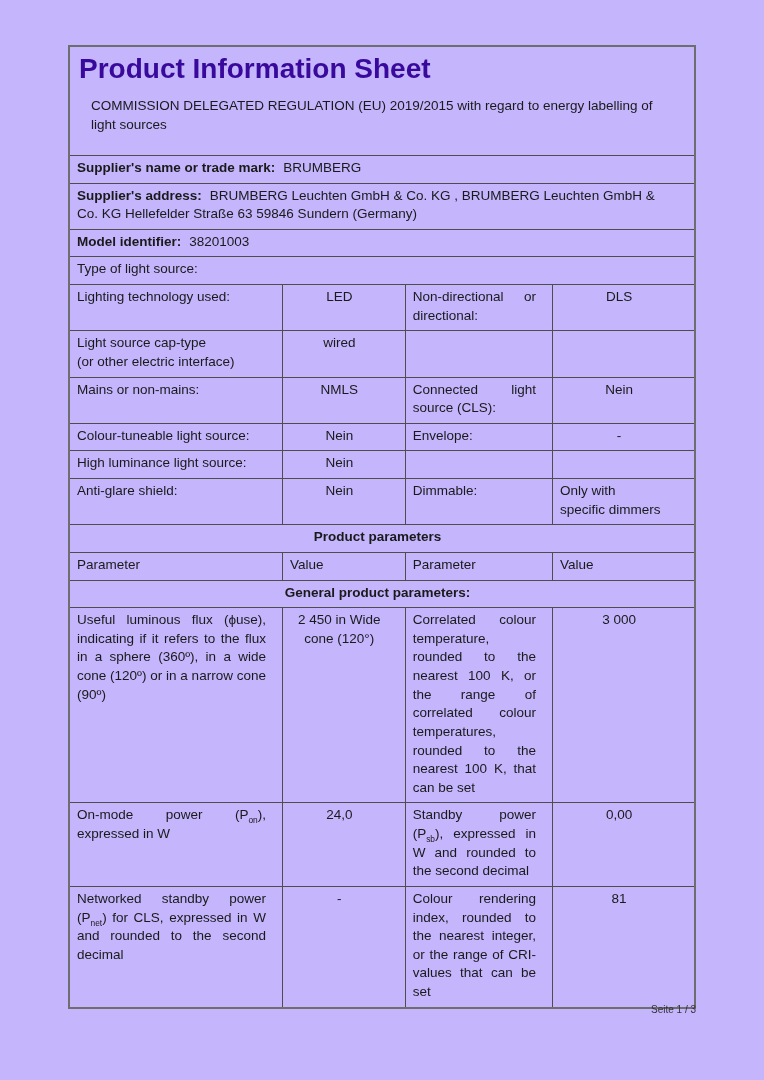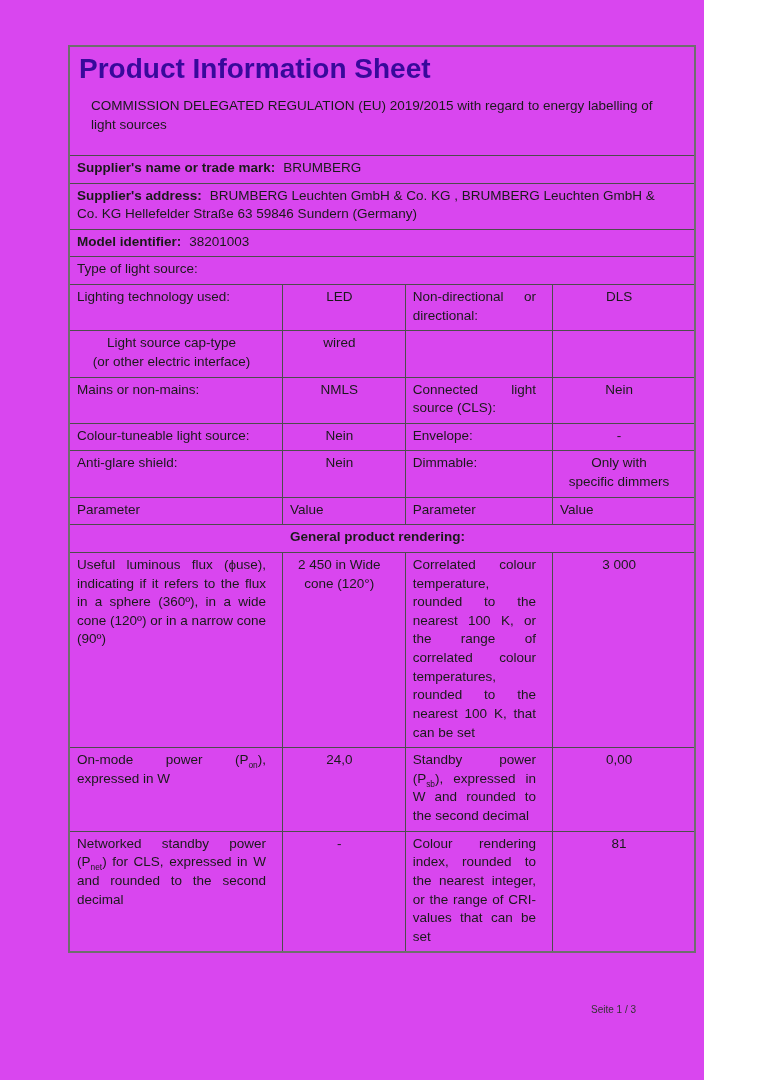--- a/index.html
+++ b/index.html
@@ -3,21 +3,21 @@
 <meta charset="utf-8">
 <style>
   * { box-sizing: border-box; }
   html, body { margin: 0; padding: 0; }
   body {
     width: 764px; height: 1080px;
     background: #ffffff;
     font-family: "Liberation Sans", sans-serif;
     color: #1a1a1a;
   }
-  .page { position: relative; width: 704px; height: 1080px; background: #d946ef; overflow: hidden; }
+  .page { position: relative; width: 764px; height: 1080px; background: #c4b5fd; overflow: hidden; }
 
   table.sheet {
     position: absolute; left: 68px; top: 45px; width: 628px;
     border-collapse: collapse; table-layout: fixed;
     border: 2px solid #6e6e6e;
   }
   table.sheet td {
     border: 1px solid #4d4d4d;
     padding: 3px 16px 5px 7px;
     font-size: 13.5px;
@@ -36,21 +36,21 @@
   }
   .subtitle { margin: 12px; font-size: 13.5px; line-height: 1.4; }
 
   .lbl { font-weight: bold; }
   .lbl-gap { display: inline-block; width: 8px; }
 
   td.section-head { font-weight: normal; }
   td.center-head { font-weight: bold; text-align: center; }
   td.jp { text-align: justify; }           
   td.vc { text-align: center; }            
-  td.pre { white-space: pre-line; text-align: center; }
+  td.pre { white-space: pre-line; text-align: left; }
 
   sub { font-size: 0.62em; line-height: 0; }
 
   .footer {
     position: absolute;
     right: 68px; top: 1004px;
     font-size: 10px;
     color: #333;
   }
 </style>
@@ -116,37 +116,46 @@
       <td class="jp">Connected light source (CLS):</td>
       <td class="vc">Nein</td>
     </tr>
     <tr>
       <td class="jp">Colour-tuneable light source:</td>
       <td class="vc">Nein</td>
       <td class="jp">Envelope:</td>
       <td class="vc">-</td>
     </tr>
     <tr>
+      <td class="jp">High luminance light source:</td>
+      <td class="vc">Nein</td>
+      <td class="jp"></td>
+      <td class="vc"></td>
+    </tr>
+    <tr>
       <td class="jp">Anti-glare shield:</td>
       <td class="vc">Nein</td>
       <td class="jp">Dimmable:</td>
       <td class="vc pre">Only with
 specific dimmers</td>
     </tr>
 
+    <tr>
+      <td colspan="4" class="center-head">Product parameters</td>
+    </tr>
 
     <tr>
       <td>Parameter</td>
       <td>Value</td>
       <td>Parameter</td>
       <td>Value</td>
     </tr>
 
     <tr>
-      <td colspan="4" class="center-head">General product rendering:</td>
+      <td colspan="4" class="center-head">General product parameters:</td>
     </tr>
 
     <tr>
       <td class="jp">Useful luminous flux (ϕuse), indicating if it refers to the flux in a sphere (360º), in a wide cone (120º) or in a narrow cone (90º)</td>
       <td class="vc">2 450 in Wide cone (120°)</td>
       <td class="jp">Correlated colour temperature, rounded to the nearest 100 K, or the range of correlated colour temperatures, rounded to the nearest 100 K, that can be set</td>
       <td class="vc">3 000</td>
     </tr>
     <tr>
       <td class="jp">On-mode power (P<sub>on</sub>), expressed in W</td>

